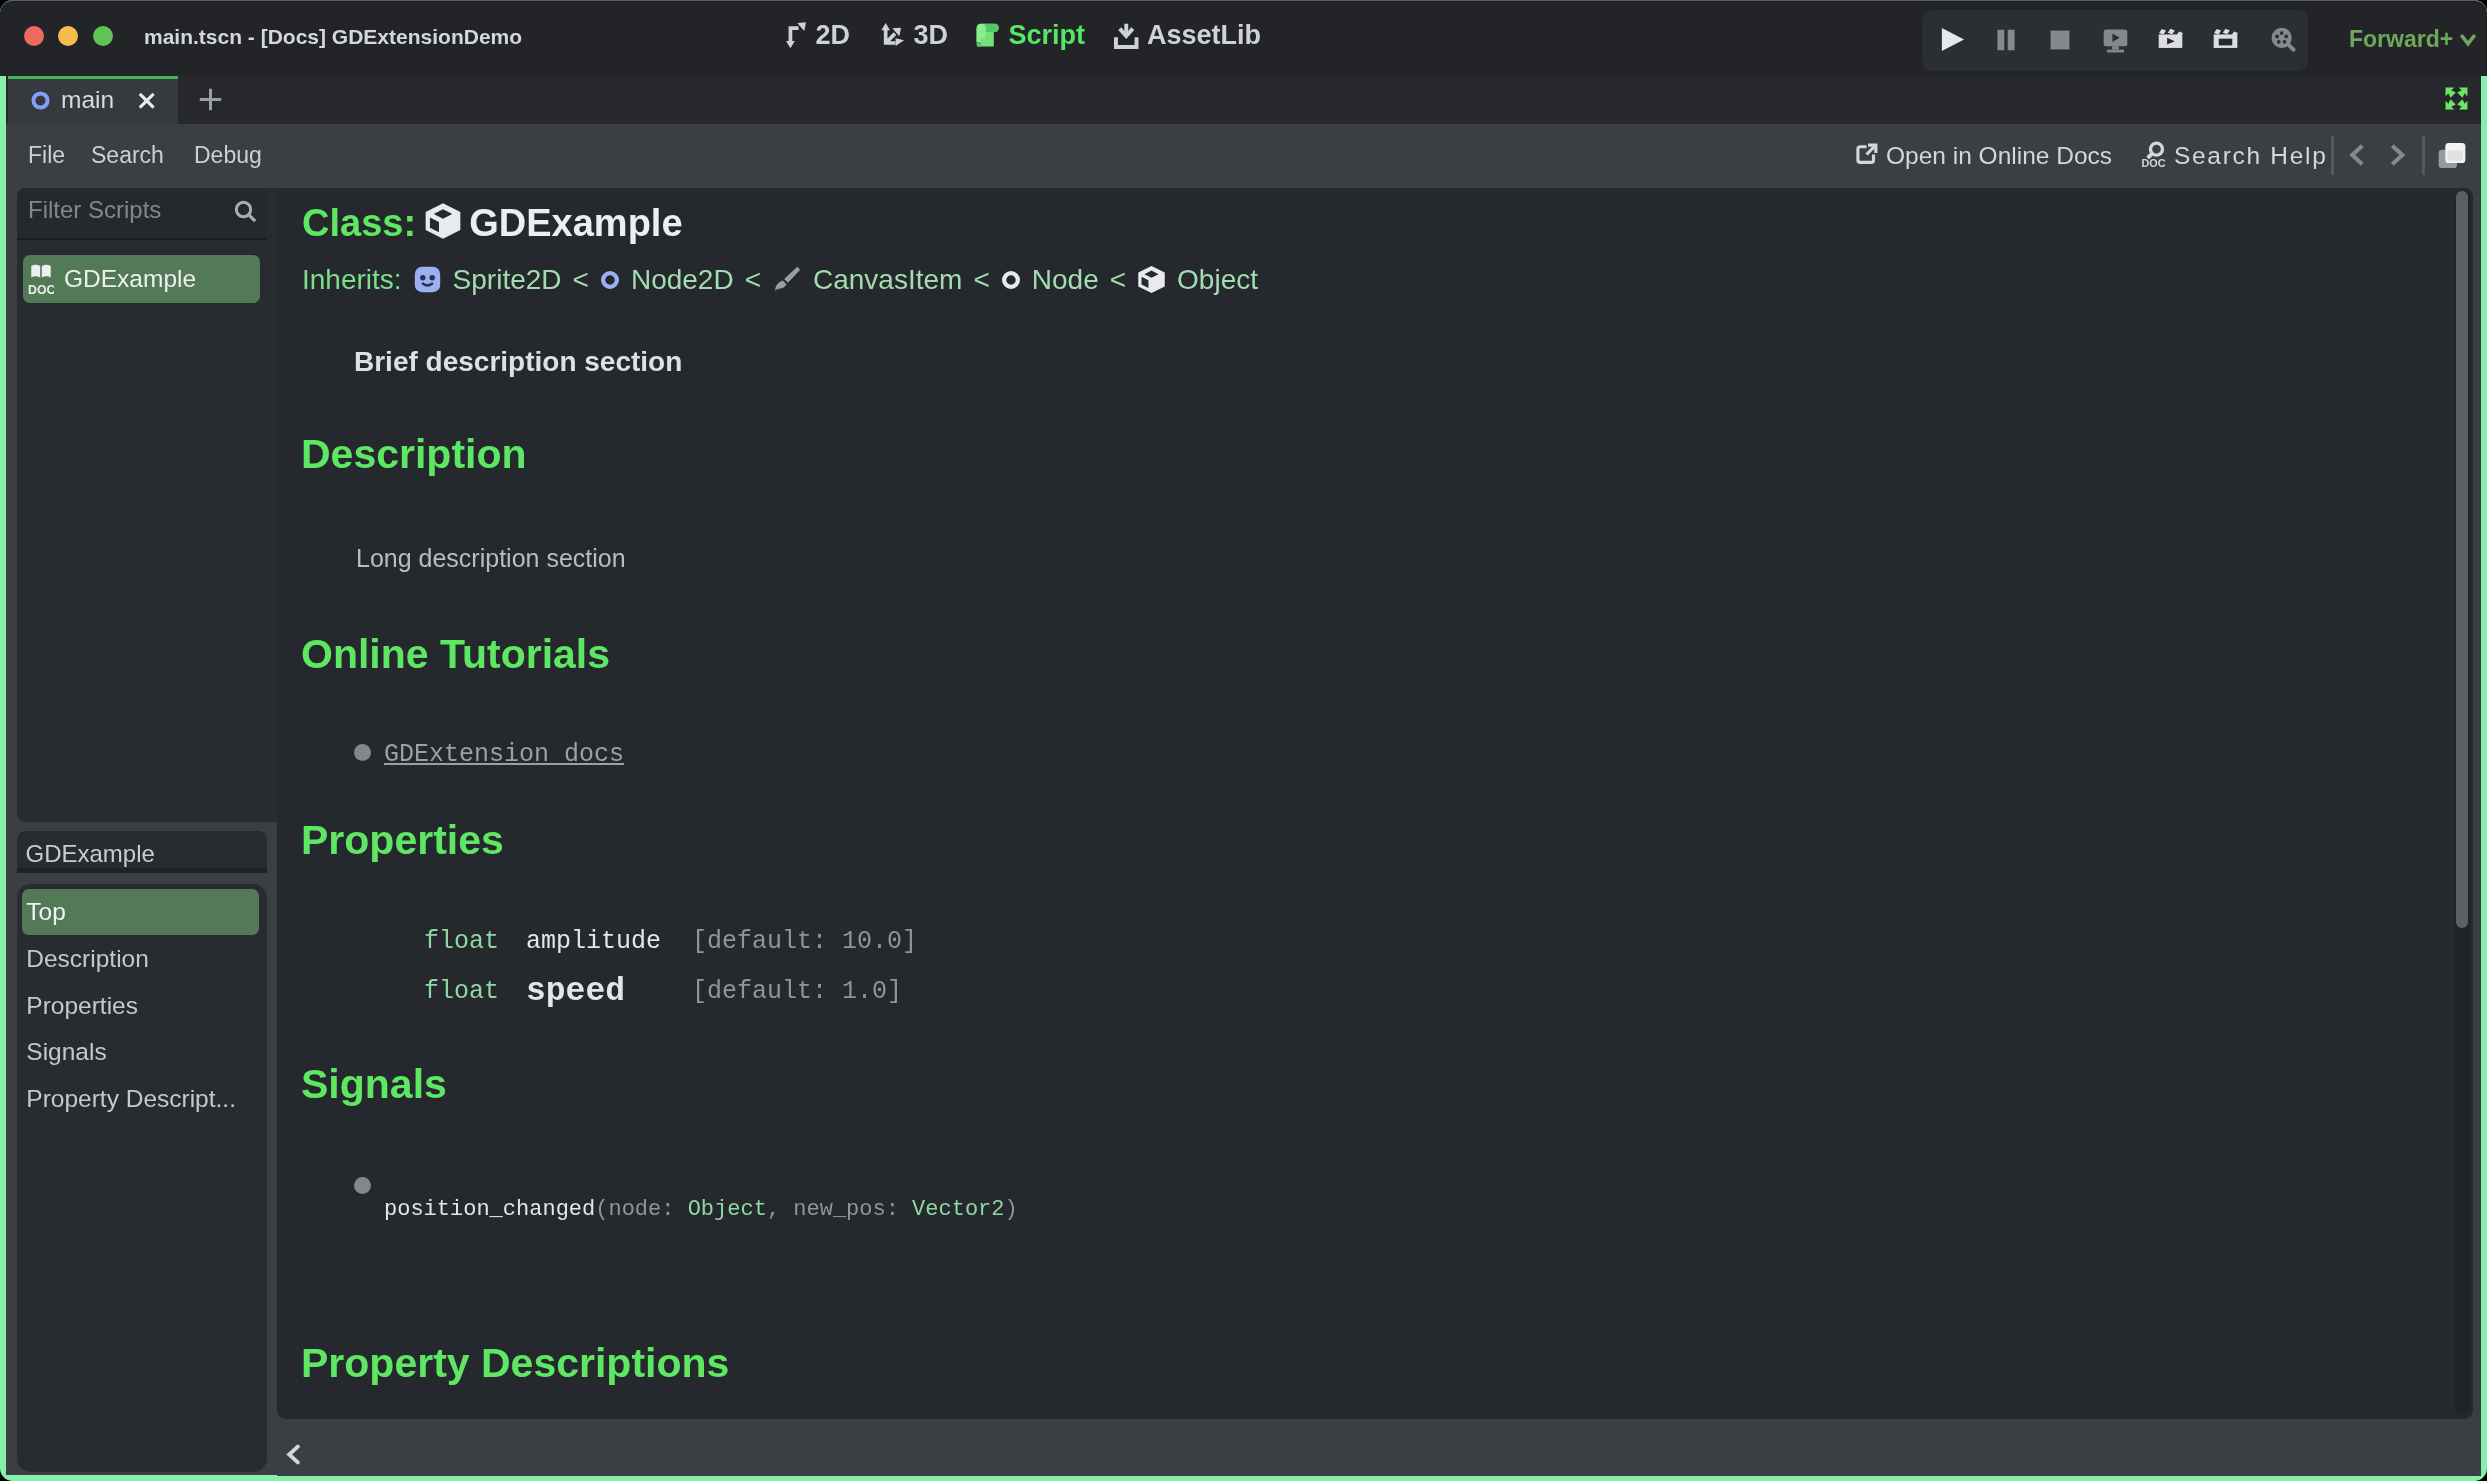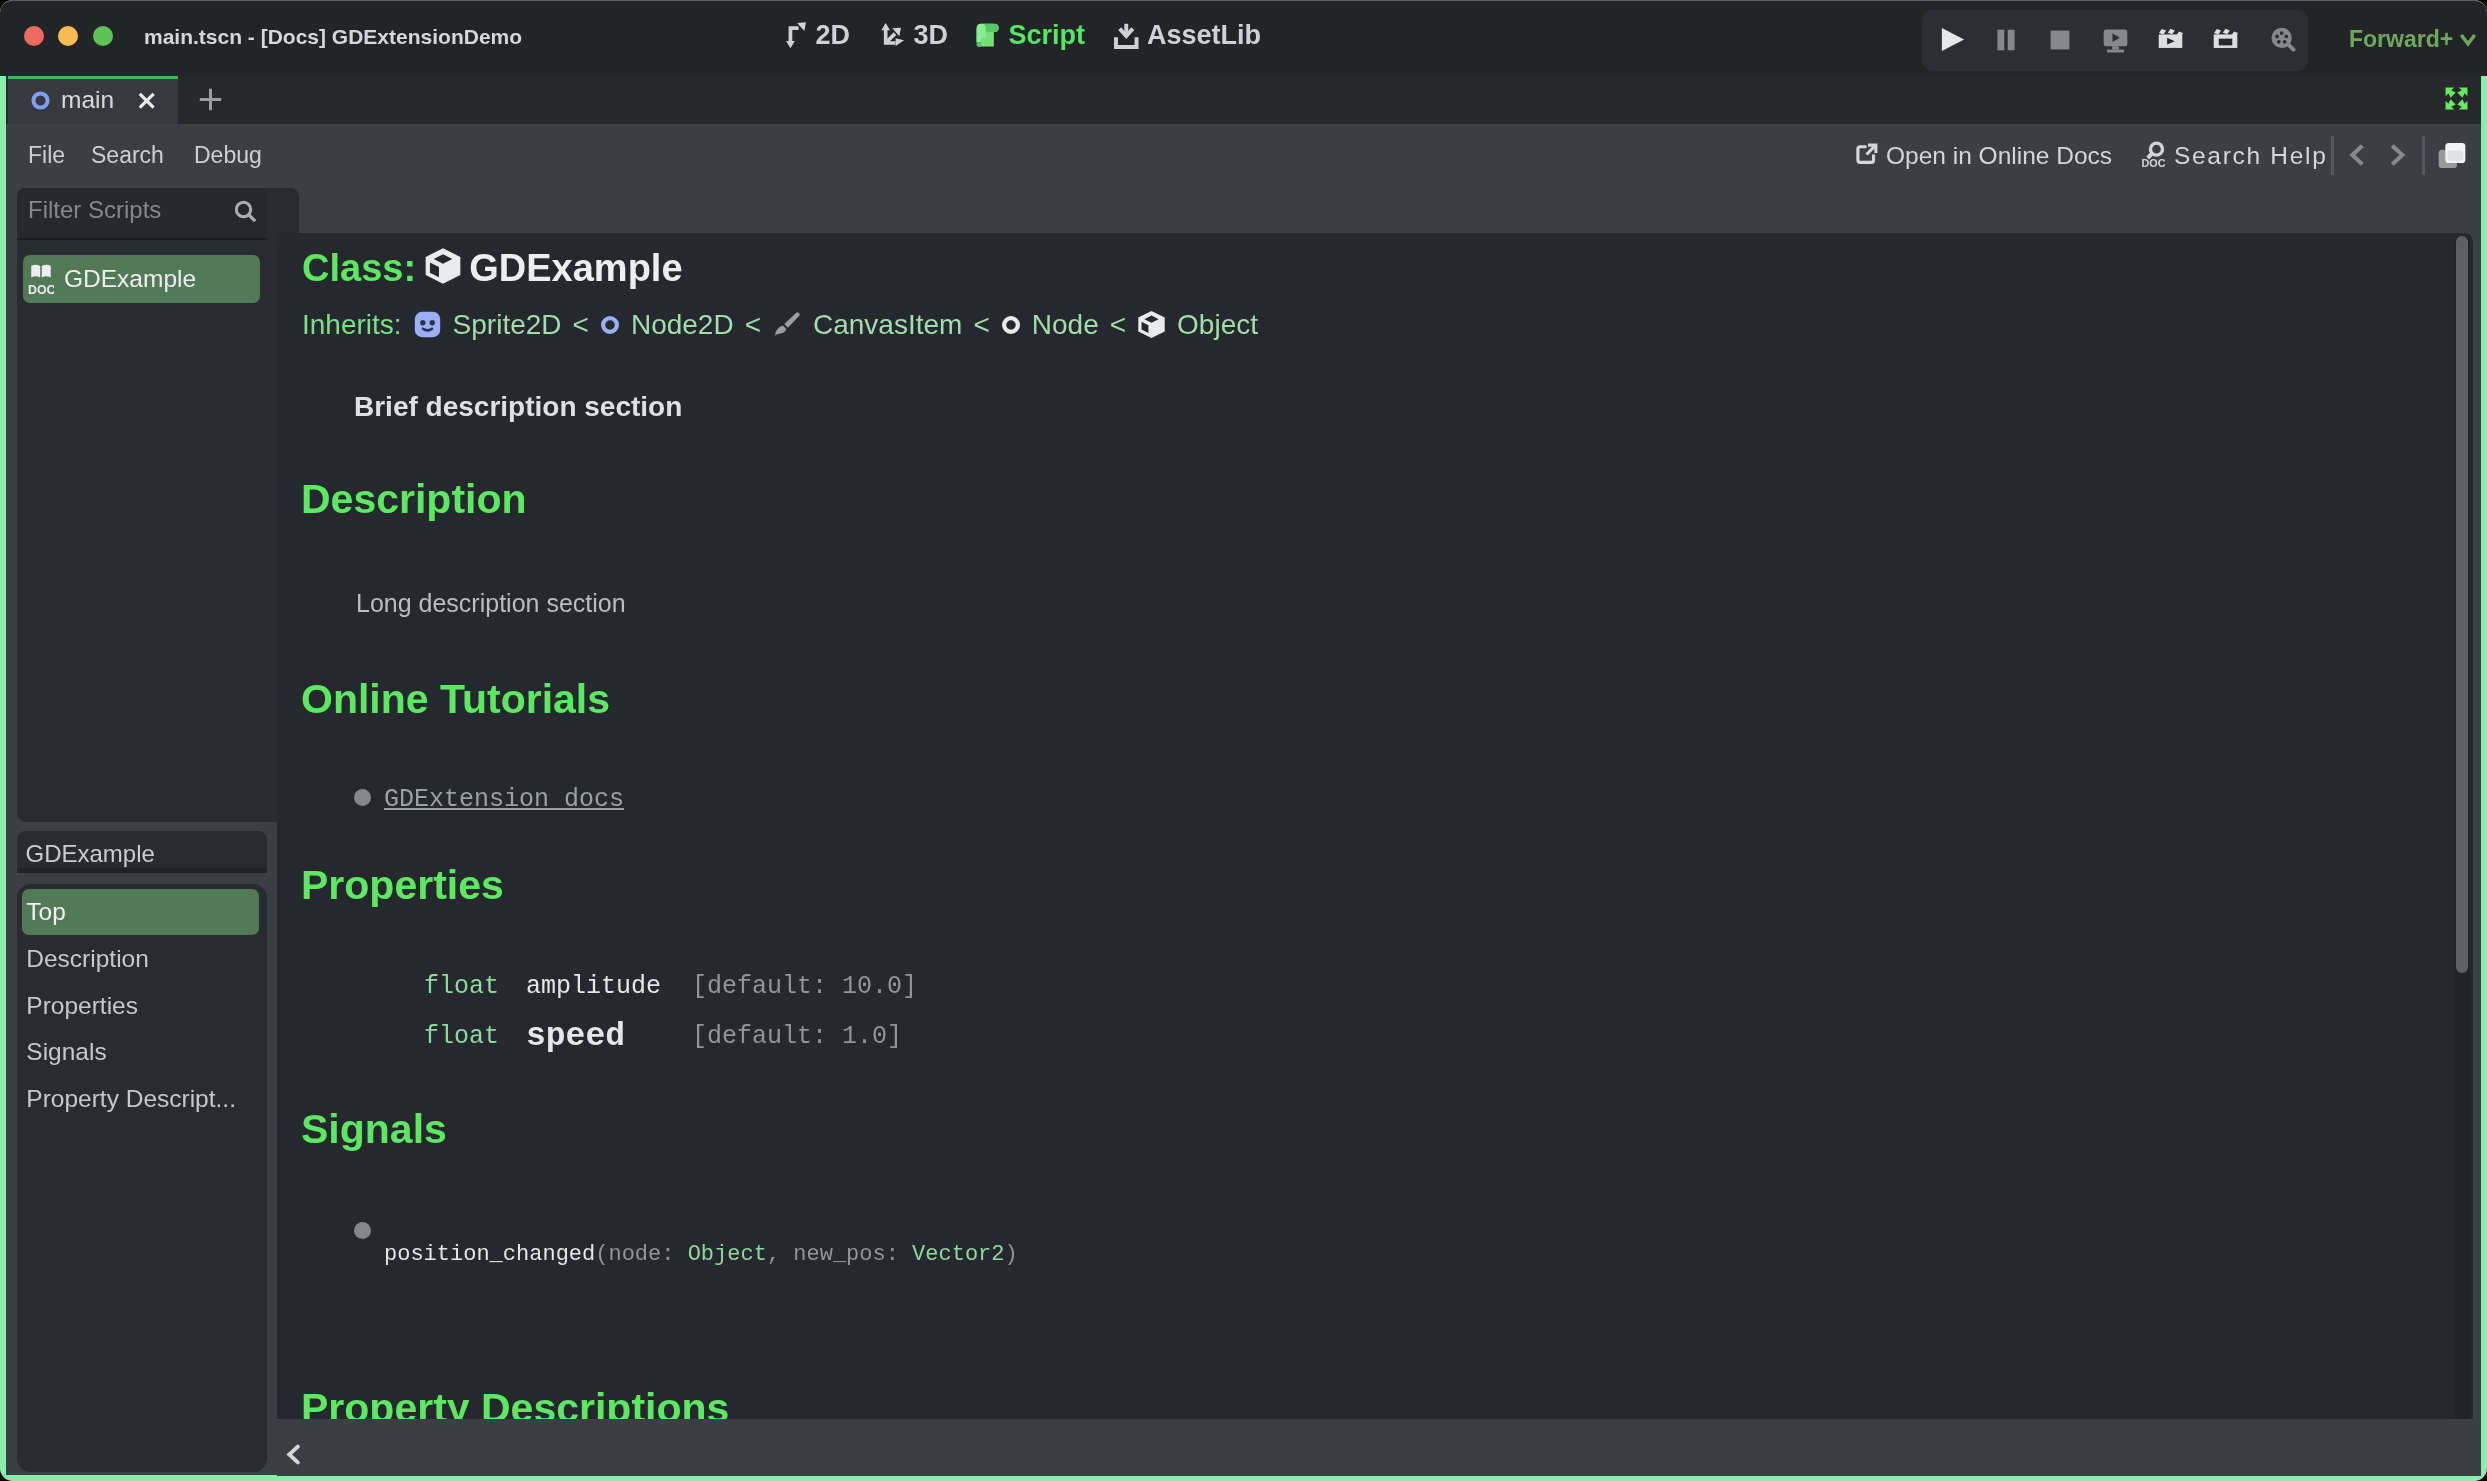--- a/index.html
+++ b/index.html
@@ -13,21 +13,21 @@
   #titlebar { position:absolute; left:0; top:0; width:2487px; height:76px; background:#222428;
               border-top:1.7px solid #5a5d60; border-radius:12.7px 12.7px 0 0; }
   #tabrow   { position:absolute; left:6px; top:76px; width:2475px; height:48px; background:#26282b; }
   #menurow  { position:absolute; left:6px; top:124px; width:2475px; height:68px; background:#3b3e43; }
   #mainarea { position:absolute; left:6px; top:187px; width:2475px; height:1288px; background:#3b3e43; }
   
   #sidebarA { position:absolute; left:11px; top:0.8px;    width:282px; height:634px; background:#282b2f; border-radius:8.5px; }
   #sidebarB { position:absolute; left:11px; top:644px;  width:250px; height:37px;  background:#282b2f; border-radius:8.5px 8.5px 0 0; }
   #sidebarBline { position:absolute; left:11px; top:681px; width:250px; height:5px; background:#1f2226; }
   #sidebarC { position:absolute; left:11px; top:697px;  width:250px; height:588px; background:#282b2f; border-radius:14px; }
-  #content  { position:absolute; left:271px; top:0.8px;   width:2196px; height:1231px; background:#25282c; border-radius:8.5px;margin-top:45px; }
+  #content  { position:absolute; left:271px; top:0.8px;   width:2196px; height:1231px; background:#25282c; border-radius:8.5px; }
   #bottombar{ position:absolute; left:271px; top:1232px; width:2204px; height:57px; background:#3b3e43; }
   
   .tl { position:absolute; top:24.5px; width:20px; height:20px; border-radius:50%; }
   
   .mainbtn { position:absolute; top:0; height:68px; display:flex; align-items:center; gap:8.5px;
              color:#ced2d6; font-weight:bold; font-size:27px; }
   
   .menuitem { position:absolute; top:0; height:63px; display:flex; align-items:center;
               color:#ccd0d4; font-size:23px; }
   

